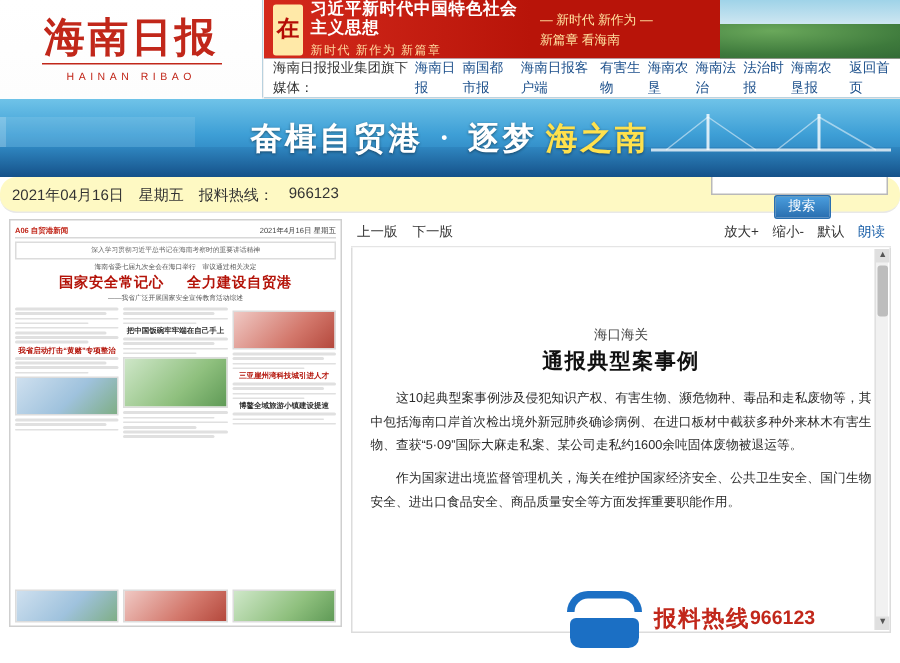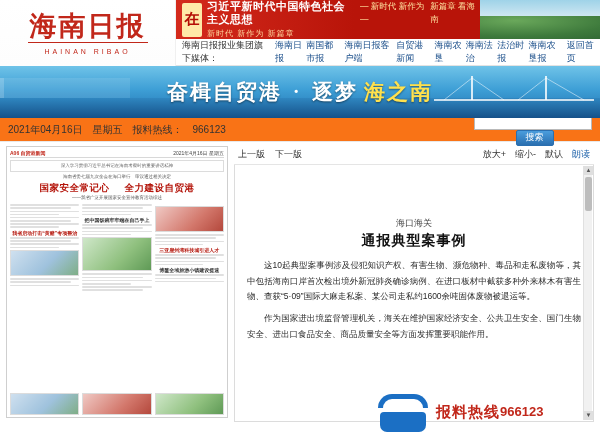--- a/index.html
+++ b/index.html
@@ -49,21 +49,21 @@
     width:26px; height:34px; background:#ffe9a8; color:#b50d05;
     font-size:15px; font-weight:bold; display:flex; align-items:center; justify-content:center;
     line-height:1.05; text-align:center; border-radius:2px;
     font-family:"DejaVu Serif", serif;
   }
   .ad-badge span { display:block; }
   .ad-text-main { font-size:11px; font-weight:bold; line-height:1.2; letter-spacing:0.5px; }
   .ad-text-sub { font-size:8px; color:#ffd9a0; margin-top:2px; letter-spacing:1px; }
   .ad-mid {
     flex:0 0 126px; background:#b81409; color:#ffe2a0;
-    display:flex; flex-direction:row; justify-content:center; padding-left:6px;
+    display:flex; flex-direction:column; justify-content:center; padding-left:6px;
     font-size:8.5px; line-height:1.5;
   }
   .ad-photo {
     flex:1; position:relative;
     background:
       linear-gradient(180deg,#9fd3e8 0%,#cfe7f2 42%,#7fae6a 43%,#4d8a46 100%);
     overflow:hidden;
   }
   .ad-photo:before {
     content:""; position:absolute; left:0; right:0; top:40%; height:14px;
@@ -105,22 +105,23 @@
     gap:6px; font-family:"DejaVu Serif", serif; font-weight:bold; font-size:21px;
     letter-spacing:2px;
   }
   .hero-title .w { color:#ffffff; text-shadow:0 1px 2px rgba(0,0,0,.45); }
   .hero-title .y { color:#ffe14d; text-shadow:0 1px 2px rgba(0,0,0,.45); }
   .hero-title .dot { color:#fff; font-size:16px; }
 
   
   .datebar {
     height:24px; display:flex; align-items:center; gap:10px;
-    padding:0 8px; font-size:10px; color:#333; background:#f97316;
+    padding:0 8px; font-size:10px; color:#333; background:#fef9c3;
     border-bottom:1px solid #e8e8e8;
+    border-radius:11px;
   }
   .search-wrap { margin-left:auto; display:flex; align-items:center;flex-direction:column; }
   .search-input {
     width:118px; height:16px; border:1px solid #b9b9b9; background:#fff;
     font-size:9px; padding:0 4px; color:#555; outline:none;
   }
   .search-btn {
     height:16px; padding:0 9px; margin-left:3px; font-size:9px;
     border:1px solid #2a6fb0; background:linear-gradient(180deg,#4a9ddd,#2a6fb0);
     color:#fff; cursor:pointer; border-radius:2px;
@@ -271,21 +272,21 @@
           <div>新篇章 看海南</div>
         </div>
         <div class="ad-photo"></div>
       </div>
 
       <div class="nav-line">
         <span class="lead">海南日报报业集团旗下媒体：</span>
         <a>海南日报</a>
         <a>南国都市报</a>
         <a>海南日报客户端</a>
-        <a>自贸港新闻</a>
+        <a>有害生物</a>
         <a>海南农垦</a>
         <a>海南法治</a>
         <a>法治时报</a>
         <a>海南农垦报</a>
         <a>返回首页</a>
       </div>
     </div>
   </div>
 
   <div class="hero">

